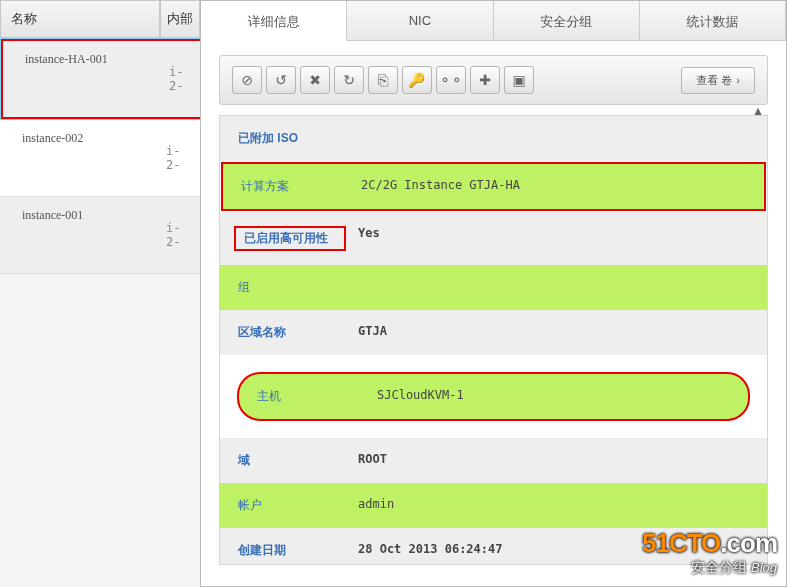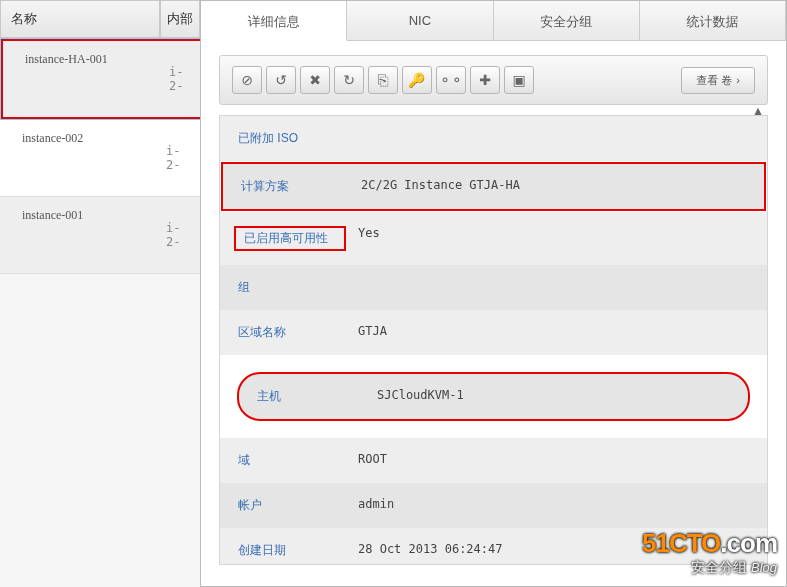--- a/index.html
+++ b/index.html
@@ -16,22 +16,22 @@
 .highlight-red { border:2px solid #e60000; }
 .main-panel { position:absolute; left:200px; top:0; right:0; bottom:0; background:#fff; border:1px solid #bbb; }
 .tabs { display:flex; background:linear-gradient(#f8f8f8,#e8e8e8); border-bottom:1px solid #ccc; height:40px; }
 .tab { flex:1; text-align:center; padding:12px 0; font-size:13px; color:#555; border-right:1px solid #ccc; cursor:pointer; }
 .tab.active { background:#fff; border-bottom:2px solid #fff; margin-bottom:-1px; }
 .toolbar { background:linear-gradient(#fafafa,#e5e5e5); border:1px solid #ccc; margin:14px 18px 0 18px; padding:10px 12px; display:flex; align-items:center; border-radius:3px; }
 .tbtn { width:30px; height:28px; background:linear-gradient(#fefefe,#e2e2e2); border:1px solid #b5b5b5; border-radius:3px; margin-right:4px; display:flex; align-items:center; justify-content:center; font-size:14px; color:#666; cursor:pointer; }
 .view-btn { margin-left:auto; background:linear-gradient(#fefefe,#e2e2e2); border:1px solid #b5b5b5; border-radius:3px; padding:5px 14px; font-size:11px; color:#555; cursor:pointer; display:flex; align-items:center; gap:4px; }
 .detail-list { margin:10px 18px 0 18px; border:1px solid #d5d5d5; overflow-y:auto; height:450px; position:relative; }
 .drow { display:flex; padding:14px 18px; font-size:12px; }
-.drow.even { background:#eeeeee; }
-.drow.odd { background:#e5e5e5; }
+.drow.even { background:#eeeeee;font-weight:bold; }
+.drow.odd { background:#bef264; }
 .dlabel { width:120px; color:#3a6fb5; }
 .dvalue { color:#444; font-family:monospace; }
 .scroll-arrow { position:absolute; right:18px; top:100px; width:14px; height:14px; color:#666; }
 .watermark { position:absolute; right:10px; bottom:10px; color:rgba(255,255,255,0.9); text-align:right; font-family:Arial; text-shadow:0 0 3px #000,0 0 3px #000; pointer-events:none; }
 .watermark .big { font-size:26px; font-weight:bold; letter-spacing:-1px; }
 .watermark .big span { color:#ff8a00; }
 .watermark .sub { font-size:14px; }
 ::-webkit-scrollbar { width:14px; }
 ::-webkit-scrollbar-track { background:#eee; }
 ::-webkit-scrollbar-thumb { background:#ccc; border:1px solid #bbb; }

